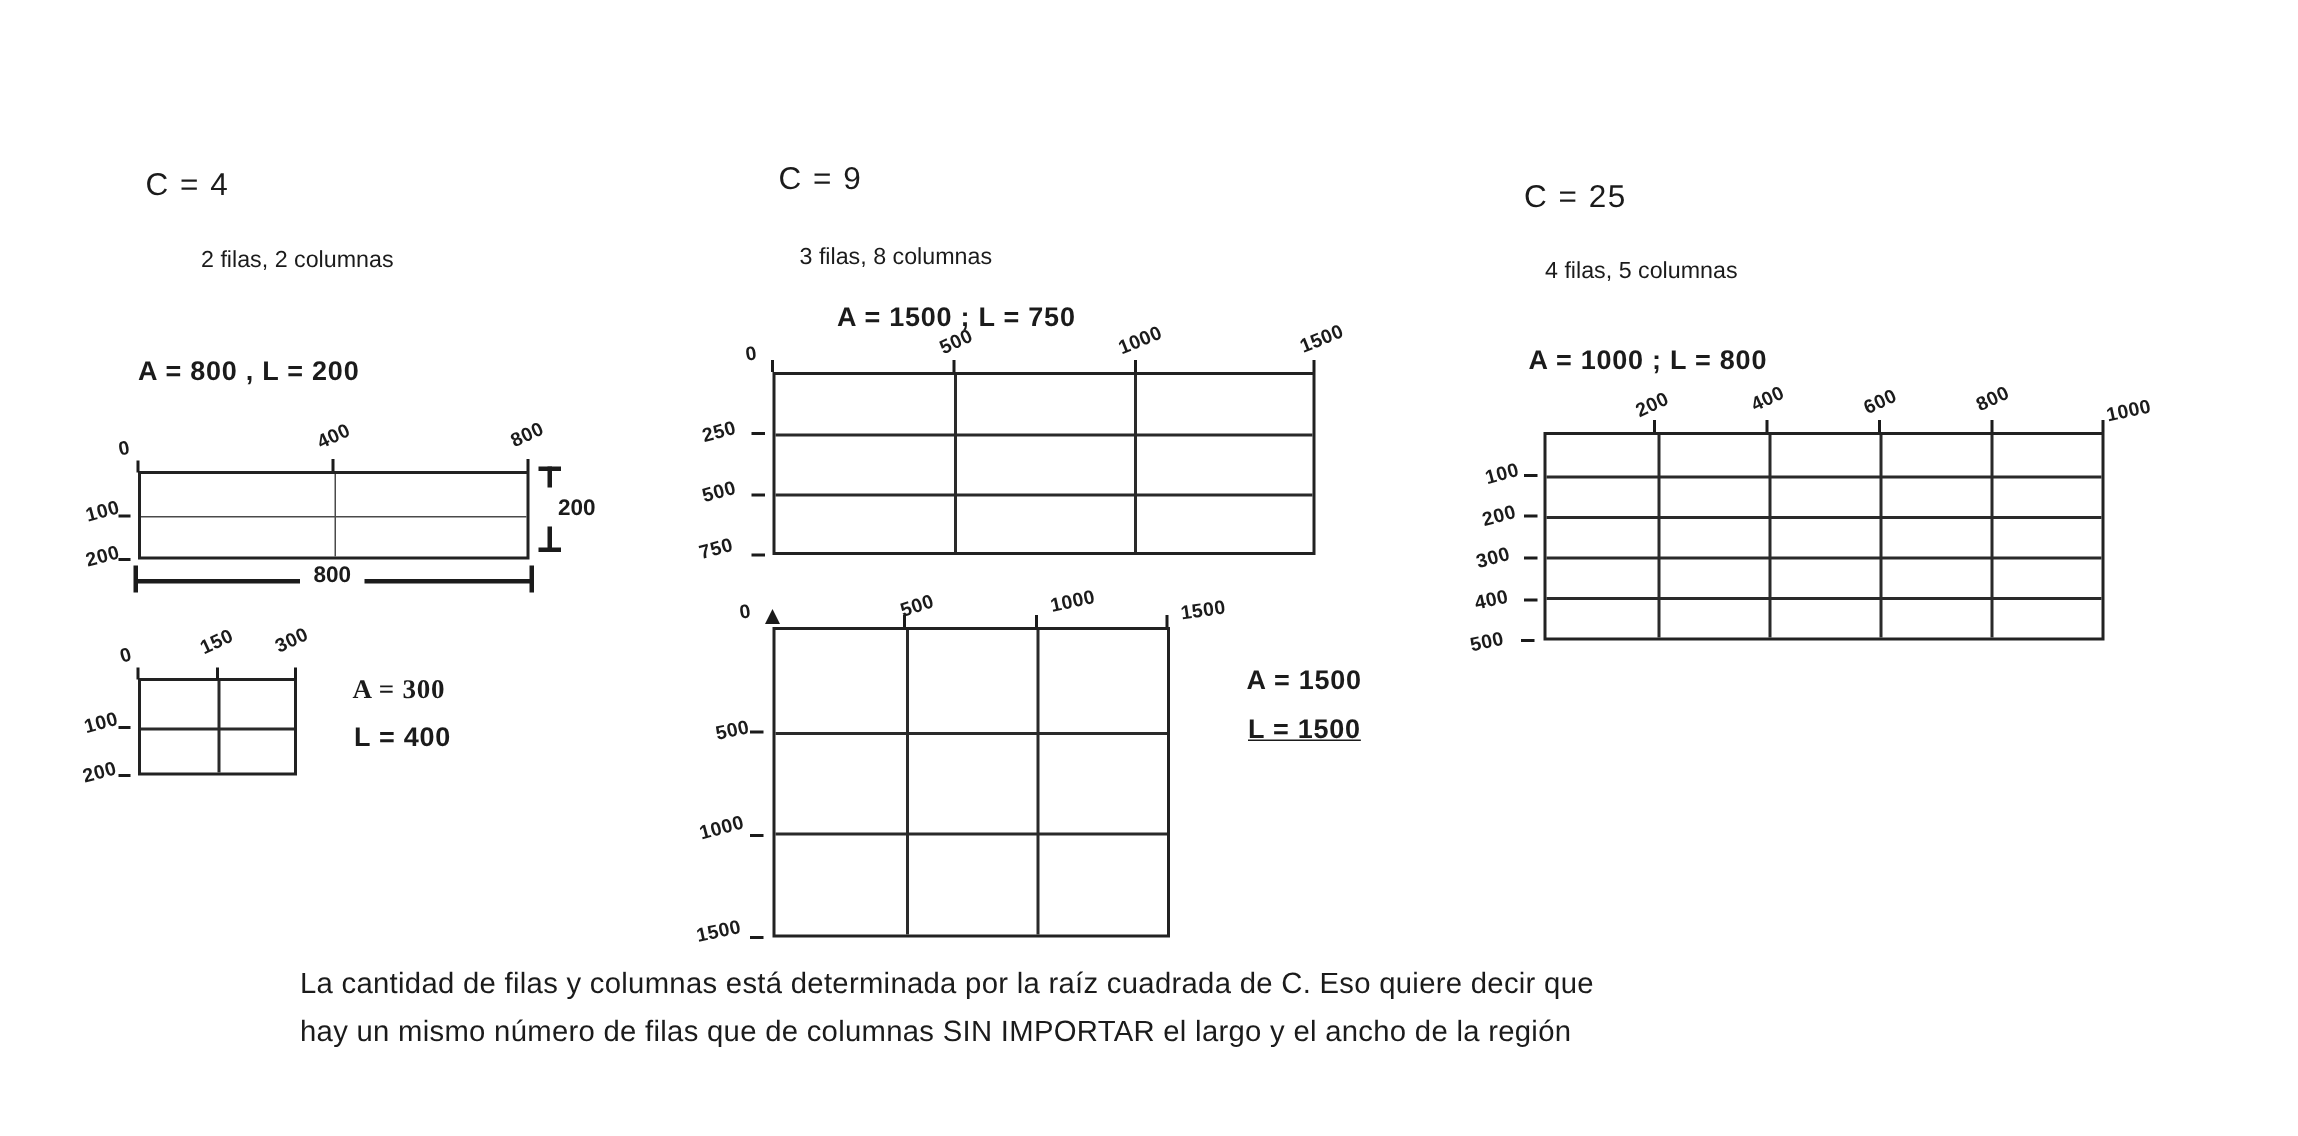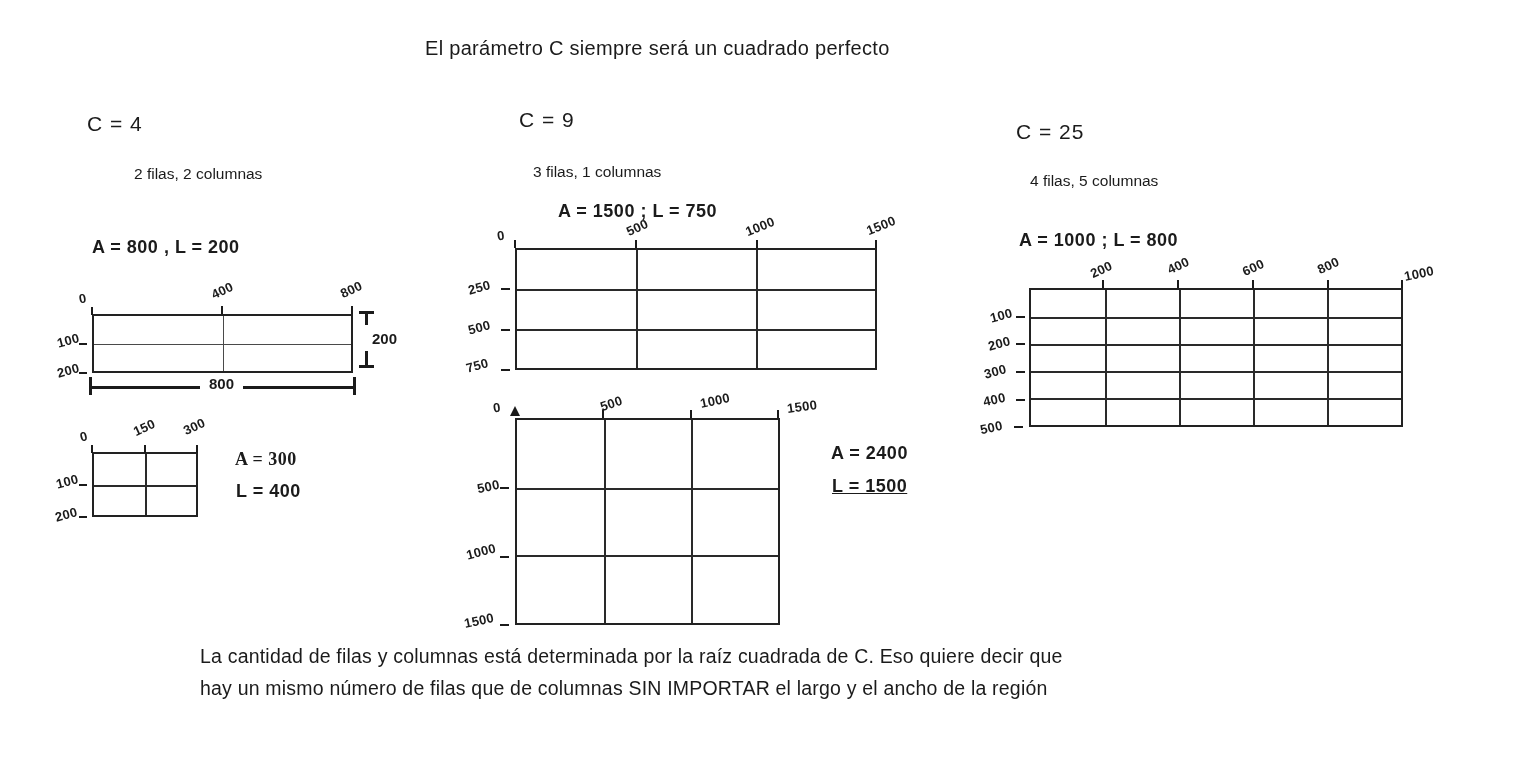--- a/index.html
+++ b/index.html
@@ -22,23 +22,22 @@
   .thin .hline{height:1.6px;background:#4a4a4a;}
   .mk{position:absolute;background:#1b1b1b;}
   .arrowup{position:absolute;width:0;height:0;border-left:5px solid transparent;
     border-right:5px solid transparent;border-bottom:10px solid #1b1b1b;}
 </style>
 </head>
 <body>
 
 <div class="canvas">
 
-  <div class="hand title" style="left:425px;top:37px;">El parámetro C siempre será un cuadrado perfecto</div>
 
-  <div class="hand clabel" style="left:87px;top:112px;">C = 4</div>
+  <div class="hand clabel" style="left:97px;top:112px;">C = 4</div>
   <div class="hand dims" style="left:134px;top:165px;">2 filas, 2 columnas</div>
   <div class="hand prm" style="left:92px;top:237px;">A = 800 ,   L = 200</div>
 
   <div class="grid thin" style="left:92px;top:314px;width:261px;height:59px;">
     <div class="vline" style="left:50%;"></div>
     <div class="hline" style="top:50%;"></div>
   </div>
   <div class="mk" style="left:91px;top:307px;width:2px;height:8px;"></div>
   <div class="mk" style="left:221px;top:306px;width:2px;height:8px;"></div>
   <div class="mk" style="left:351px;top:306px;width:2px;height:8px;"></div>
@@ -72,21 +71,21 @@
   <span class="hand tick" style="left:133px;top:420px;transform:rotate(-25deg);">150</span>
   <span class="hand tick" style="left:183px;top:419px;transform:rotate(-25deg);">300</span>
   <div class="mk" style="left:79px;top:484px;width:8px;height:2px;"></div>
   <div class="mk" style="left:79px;top:516px;width:8px;height:2px;"></div>
   <span class="hand tick" style="left:56px;top:474px;transform:rotate(-15deg);">100</span>
   <span class="hand tick" style="left:55px;top:507px;transform:rotate(-15deg);">200</span>
   <div class="hand prm" style="left:235px;top:449px;font-family:Liberation Serif, serif;">A = 300</div>
   <div class="hand prm" style="left:236px;top:481px;">L = 400</div>
 
   <div class="hand clabel" style="left:519px;top:108px;">C = 9</div>
-  <div class="hand dims" style="left:533px;top:163px;">3 filas, 1 columnas</div>
+  <div class="hand dims" style="left:533px;top:163px;">3 filas, 8 columnas</div>
   <div class="hand prm" style="left:558px;top:201px;text-align:right;">A = 1500 ;   L = 750</div>
 
   <div class="grid" style="left:515px;top:248px;width:362px;height:122px;">
     <div class="vline" style="left:33.33%;"></div>
     <div class="vline" style="left:66.66%;"></div>
     <div class="hline" style="top:33.33%;"></div>
     <div class="hline" style="top:66.66%;"></div>
   </div>
   <div class="mk" style="left:514px;top:240px;width:2px;height:8px;"></div>
   <div class="mk" style="left:635px;top:240px;width:2px;height:8px;"></div>
@@ -116,21 +115,21 @@
   <span class="hand tick" style="left:493px;top:400px;transform:rotate(-8deg);">0</span>
   <span class="hand tick" style="left:600px;top:396px;transform:rotate(-18deg);">500</span>
   <span class="hand tick" style="left:700px;top:393px;transform:rotate(-12deg);">1000</span>
   <span class="hand tick" style="left:787px;top:399px;transform:rotate(-8deg);">1500</span>
   <div class="mk" style="left:500px;top:487px;width:9px;height:2px;"></div>
   <div class="mk" style="left:500px;top:556px;width:9px;height:2px;"></div>
   <div class="mk" style="left:500px;top:624px;width:9px;height:2px;"></div>
   <span class="hand tick" style="left:477px;top:479px;transform:rotate(-12deg);">500</span>
   <span class="hand tick" style="left:466px;top:544px;transform:rotate(-15deg);">1000</span>
   <span class="hand tick" style="left:464px;top:613px;transform:rotate(-12deg);">1500</span>
-  <div class="hand prm" style="left:831px;top:443px;">A = 2400</div>
+  <div class="hand prm" style="left:831px;top:443px;">A = 1500</div>
   <div class="hand prm" style="left:832px;top:476px;text-decoration:underline;">L = 1500</div>
 
   <div class="hand clabel" style="left:1016px;top:120px;">C = 25</div>
   <div class="hand dims" style="left:1030px;top:172px;">4 filas, 5 columnas</div>
   <div class="hand prm" style="left:1019px;top:230px;">A = 1000  ;   L = 800</div>
 
   <div class="grid" style="left:1029px;top:288px;width:374px;height:139px;">
     <div class="vline" style="left:20%;"></div>
     <div class="vline" style="left:40%;"></div>
     <div class="vline" style="left:60%;"></div>

